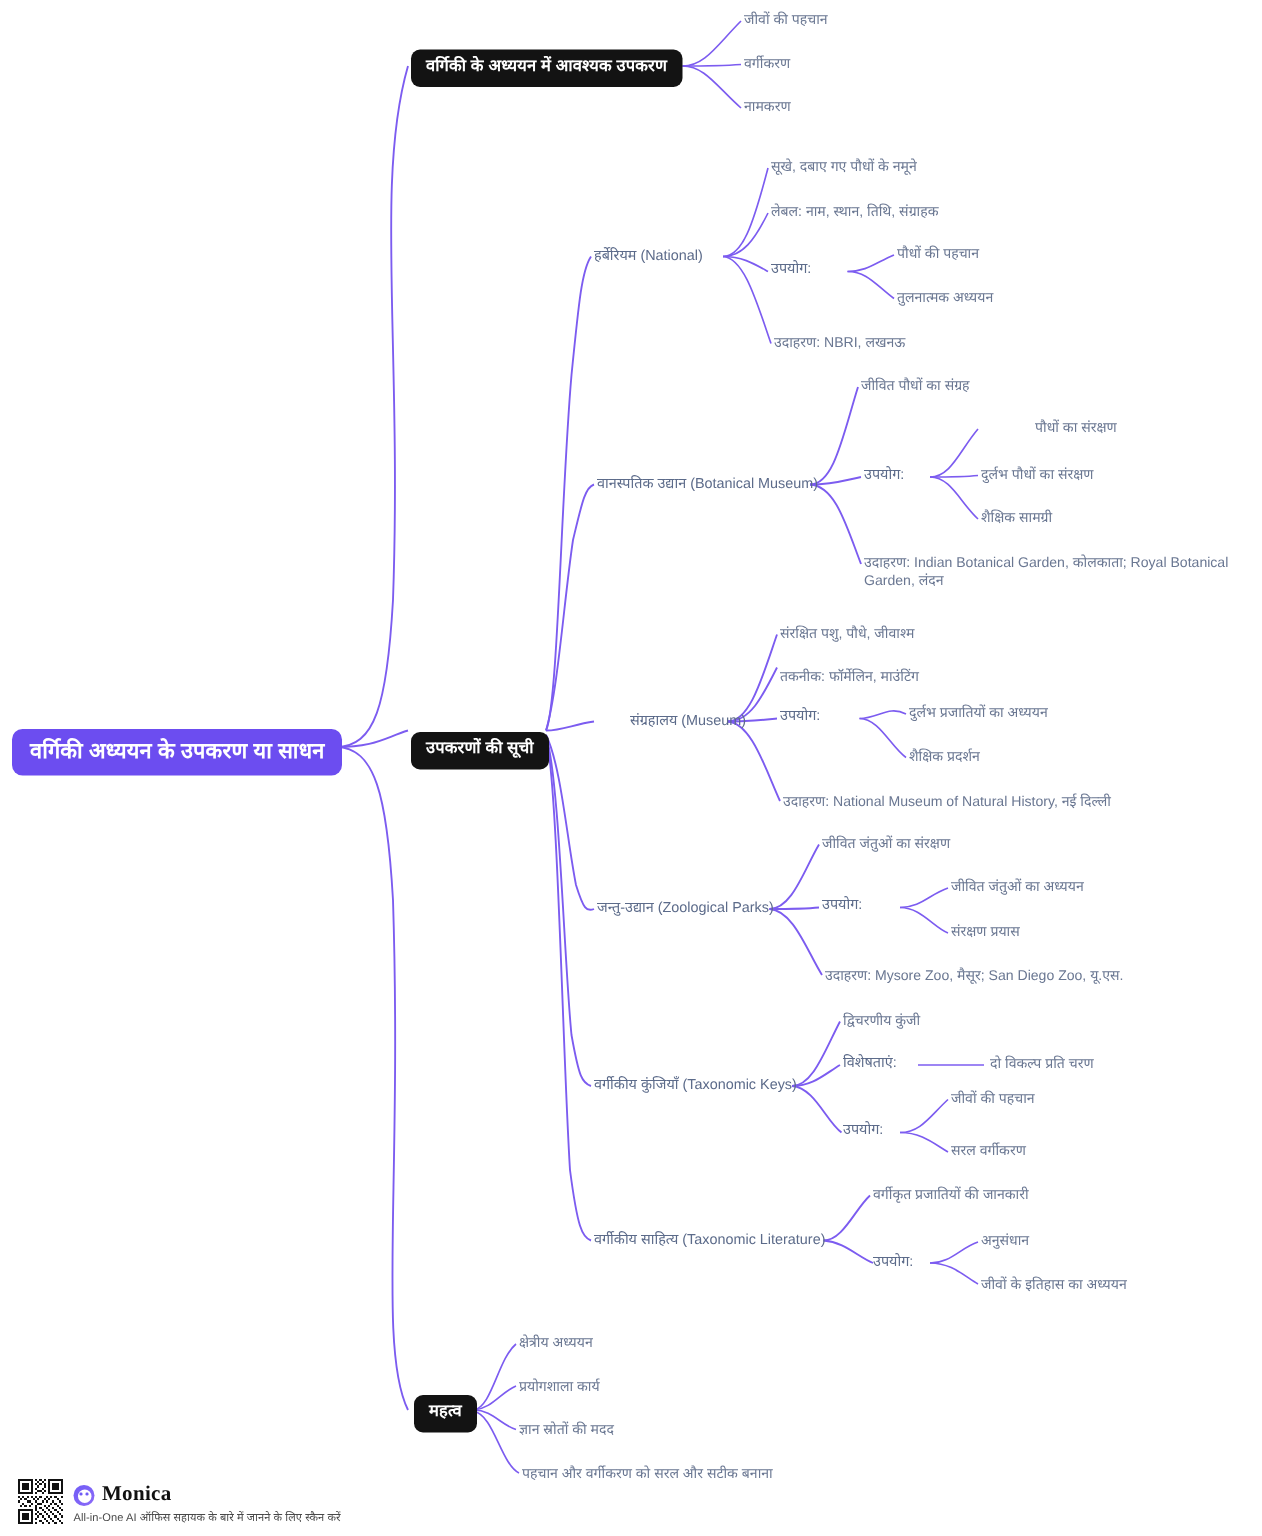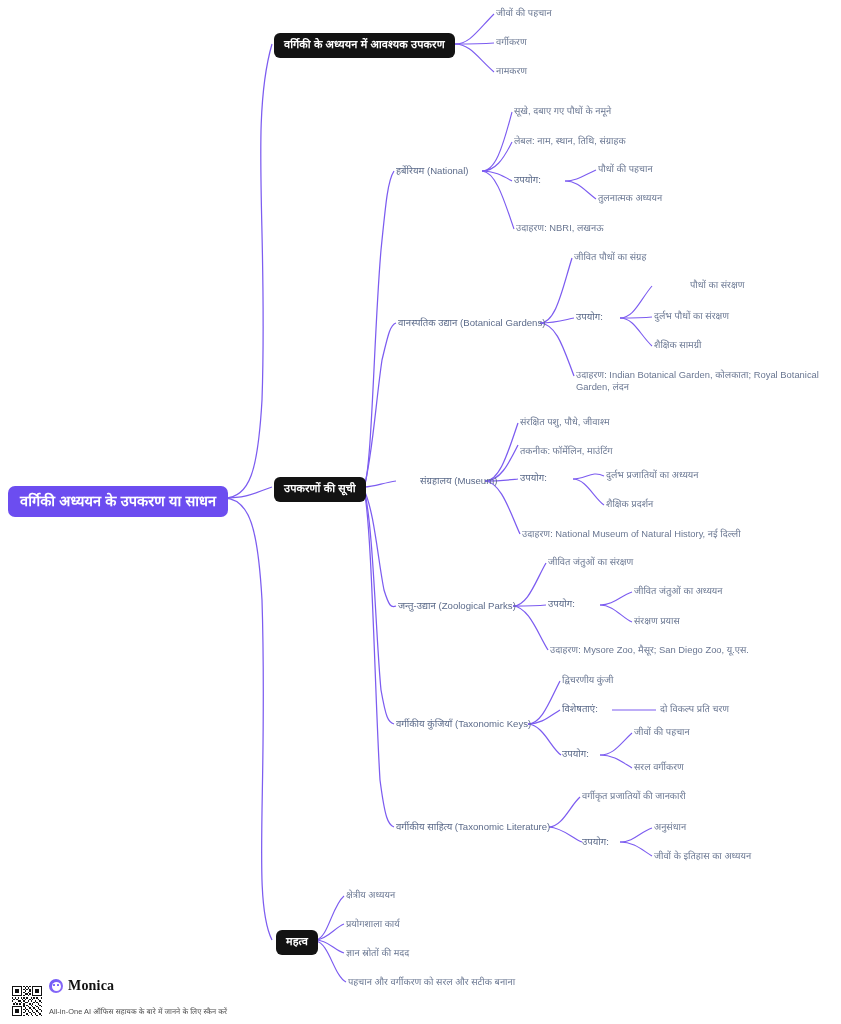--- a/index.html
+++ b/index.html
@@ -73,21 +73,21 @@
     left: 12px; bottom: 8px;
     display: flex;
     align-items: flex-end;
     gap: 7px;
   }
   #qr {
     width: 30px; height: 30px;
     flex: 0 0 auto;
     image-rendering: pixelated;
   }
-  .brand-col { display: flex; flex-direction: column; gap: 12px; }
+  .brand-col { display: flex; flex-direction: column; gap: 1px; }
   .brand-row { display: flex; align-items: center; gap: 5px; }
   .brand-mark {
     width: 14px; height: 14px; border-radius: 50%;
     background: linear-gradient(135deg,#6f5bf6 0%,#8d6bf8 100%);
     display: inline-flex; align-items: center; justify-content: center;
     flex: 0 0 auto;
   }
   .brand-mark span {
     display:block; width:9px; height:9px; border-radius:50%;
     background:#ffffff; position:relative;
@@ -186,31 +186,31 @@
   </svg>
 
   <div class="node node-root" style="left:8px; top:486px;">वर्गिकी अध्ययन के उपकरण या साधन</div>
 
   <div class="node node-black" style="left:274px; top:33px;">वर्गिकी के अध्ययन में आवश्यक उपकरण</div>
 
   <div class="node node-leaf" style="left:496px; top:7px;">जीवों की पहचान</div>
   <div class="node node-leaf" style="left:496px; top:36px;">वर्गीकरण</div>
   <div class="node node-leaf" style="left:496px; top:65px;">नामकरण</div>
 
-  <div class="node node-black" style="left:274px; top:477px;text-align:center;">उपकरणों की सूची</div>
+  <div class="node node-black" style="left:274px; top:488px;text-align:center;">उपकरणों की सूची</div>
 
   <div class="node node-mid" style="left:396px; top:165px;">हर्बेरियम (National)</div>
   <div class="node node-leaf" style="left:514px; top:105px;">सूखे, दबाए गए पौधों के नमूने</div>
   <div class="node node-leaf" style="left:514px; top:135px;">लेबल: नाम, स्थान, तिथि, संग्राहक</div>
   <div class="node node-mid" style="left:514px; top:174px;">उपयोग:</div>
   <div class="node node-leaf" style="left:598px; top:163px;">पौधों की पहचान</div>
   <div class="node node-leaf" style="left:598px; top:192px;">तुलनात्मक अध्ययन</div>
   <div class="node node-leaf" style="left:516px; top:222px;">उदाहरण: NBRI, लखनऊ</div>
 
-  <div class="node node-mid" style="left:398px; top:317px;">वानस्पतिक उद्यान (Botanical Gardens)</div>
+  <div class="node node-mid" style="left:398px; top:317px;">वानस्पतिक उद्यान (Botanical Museum)</div>
   <div class="node node-leaf" style="left:574px; top:251px;">जीवित पौधों का संग्रह</div>
   <div class="node node-mid" style="left:576px; top:311px;">उपयोग:</div>
   <div class="node node-leaf" style="left:654px; top:279px;margin-left:36px;">पौधों का संरक्षण</div>
   <div class="node node-leaf" style="left:654px; top:310px;">दुर्लभ पौधों का संरक्षण</div>
   <div class="node node-leaf" style="left:654px; top:339px;">शैक्षिक सामग्री</div>
   <div class="node node-leaf wrap" style="left:576px; top:369px;">उदाहरण: Indian Botanical Garden, कोलकाता; Royal Botanical Garden, लंदन</div>
 
   <div class="node node-mid" style="left:420px; top:475px;">संग्रहालय (Museum)</div>
   <div class="node node-leaf" style="left:520px; top:416px;">संरक्षित पशु, पौधे, जीवाश्म</div>
   <div class="node node-leaf" style="left:520px; top:445px;">तकनीक: फॉर्मेलिन, माउंटिंग</div>

